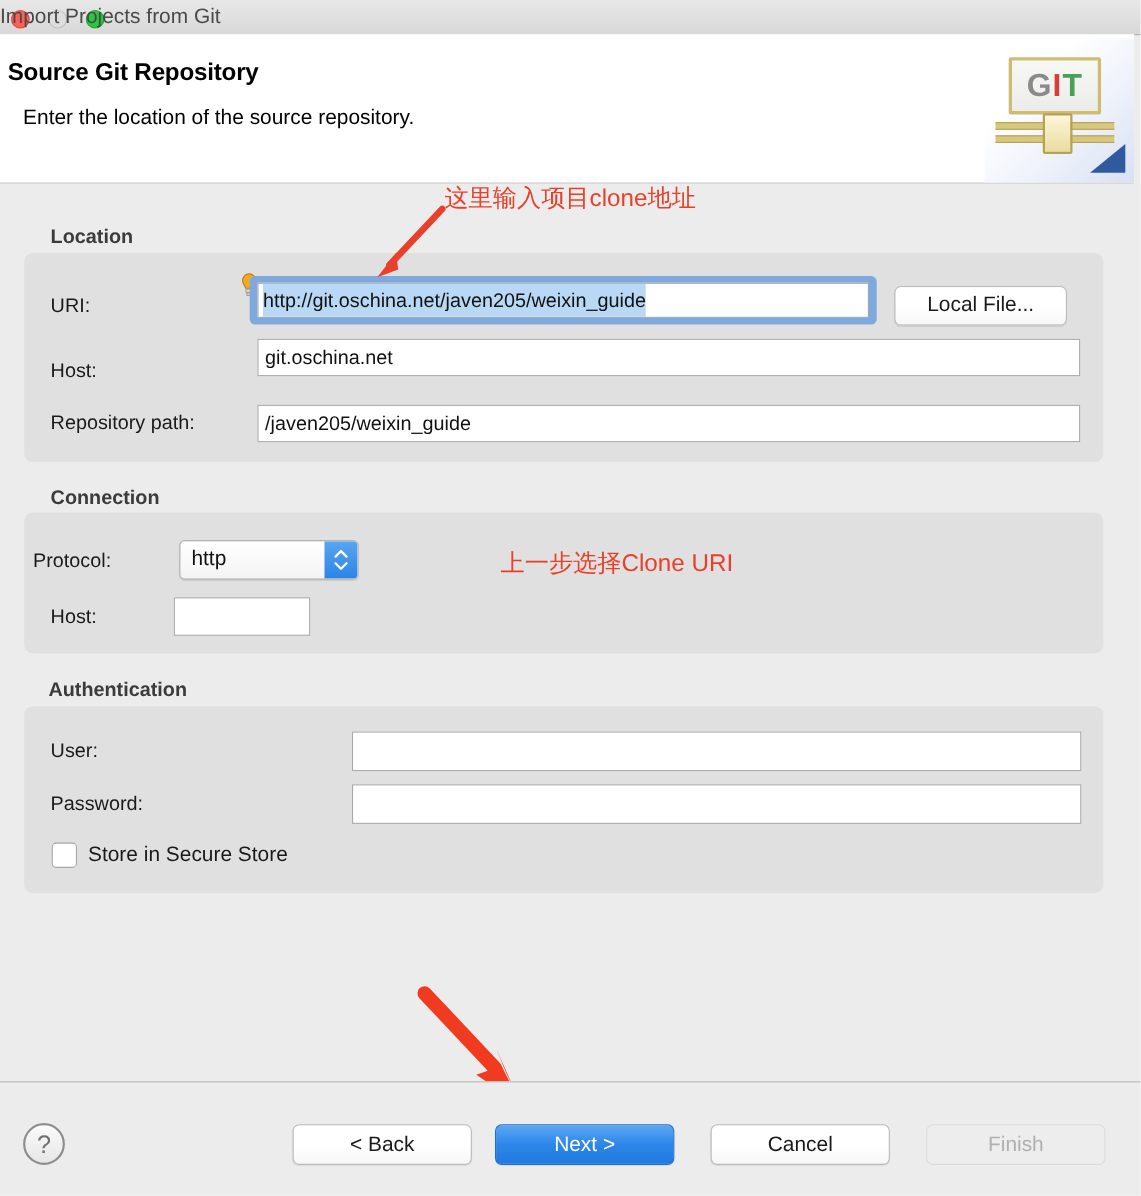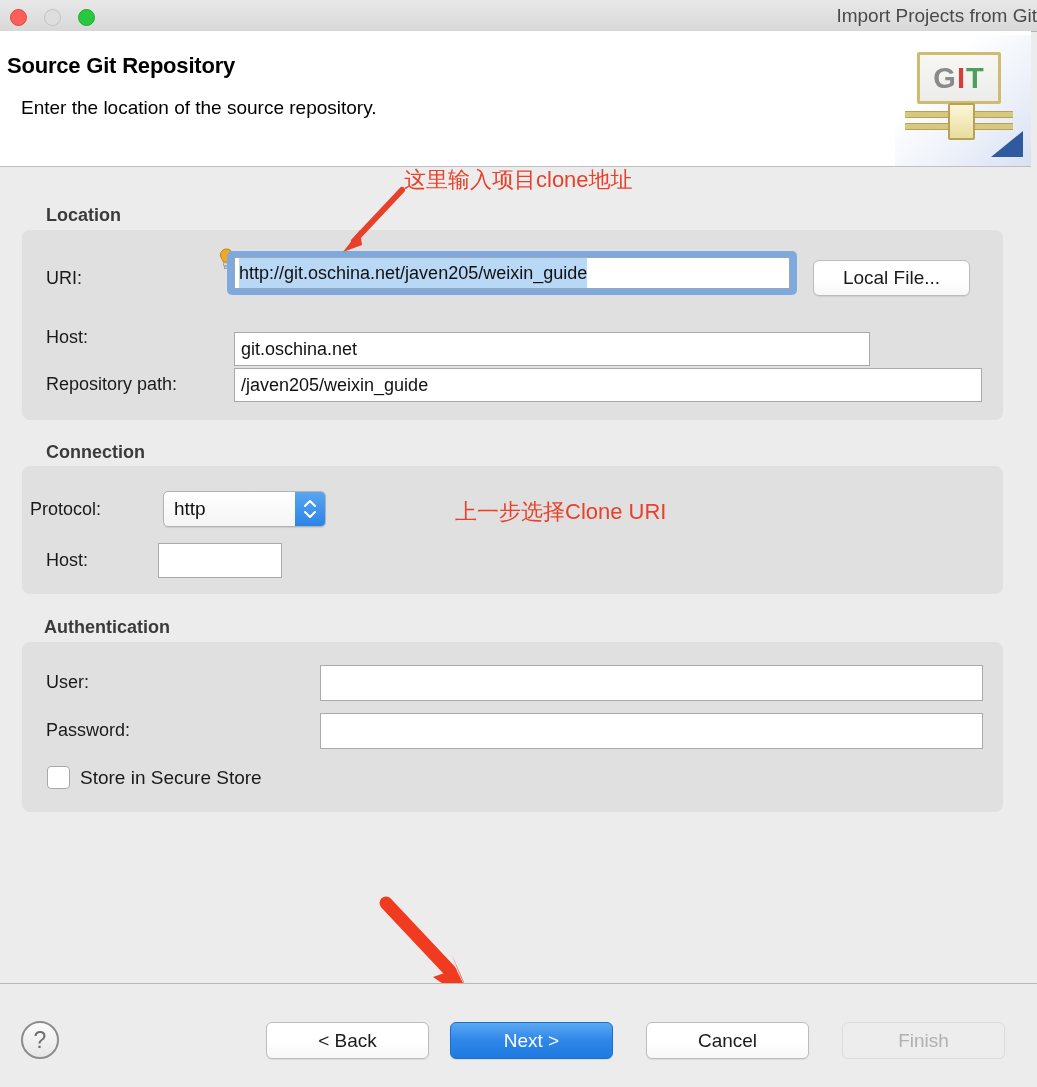--- a/index.html
+++ b/index.html
@@ -26,21 +26,21 @@
     left: 0; top: 0;
     width: 1037px;
     height: 31px;
     background: linear-gradient(to bottom, #e8e8e8 0%, #d8d8d8 100%);
     border-bottom: 1px solid #b4b4b4;
   }
   #titlebar .title {
     position: absolute;
     left: 0; top: 0;
     width: 1037px;
-    text-align: right;
+    text-align: left;
     line-height: 31px;
     font-size: 19px;
     color: #4a4a4a;
     font-family: "Liberation Sans", sans-serif;
   }
   .traffic {
     position: absolute;
     top: 9px;
     width: 15px;
     height: 15px;
@@ -361,21 +361,21 @@
   </svg>
 
   <div id="uri-focusring"></div>
   <div id="uri-input">
     <span id="uri-text">http://git.oschina.net/javen205/weixin_guide</span>
   </div>
 
   <div class="push-btn" style="left:813px; top:260px; width:157px; height:36px; line-height:34px;">Local File...</div>
 
   <div class="field-label" style="left:46px; top:327px;">Host:</div>
-  <div class="txtinput" style="left:234px; top:332px; width:636px; height:34px; line-height:32px;">git.oschina.net</div>
+  <div class="txtinput" style="left:234px; top:308px; width:748px; height:34px; line-height:32px;">git.oschina.net</div>
 
   <div class="field-label" style="left:46px; top:374px;">Repository path:</div>
   <div class="txtinput" style="left:234px; top:368px; width:748px; height:34px; line-height:32px;">/javen205/weixin_guide</div>
 
   <div class="group-label" style="left:46px; top:442px;">Connection</div>
   <div class="group-box" style="left:22px; top:466px; width:981px; height:128px;"></div>
 
   <div class="field-label" style="left:30px; top:499px;">Protocol:</div>
   <div id="protocol-combo">
     <div id="protocol-value">http</div>

